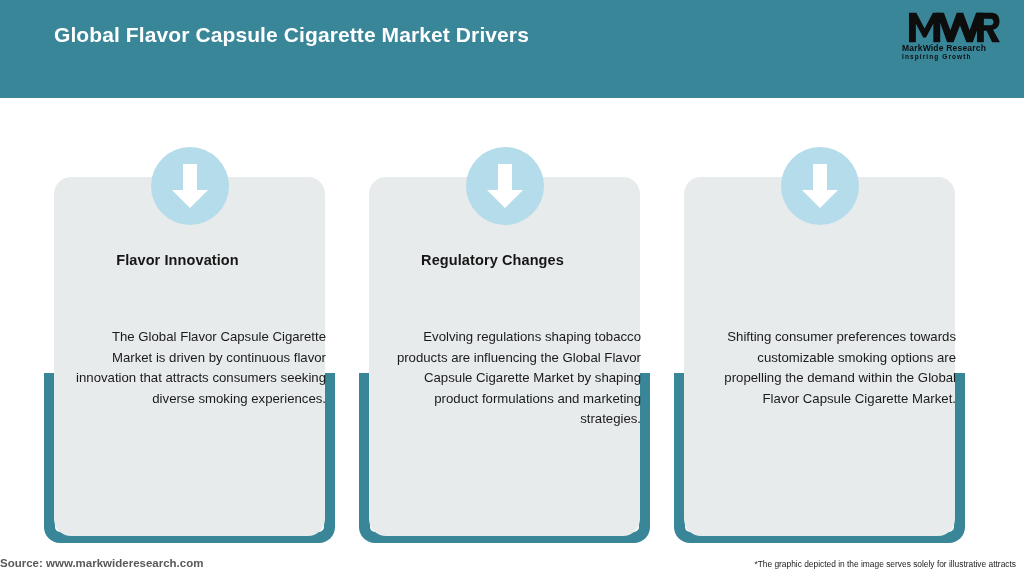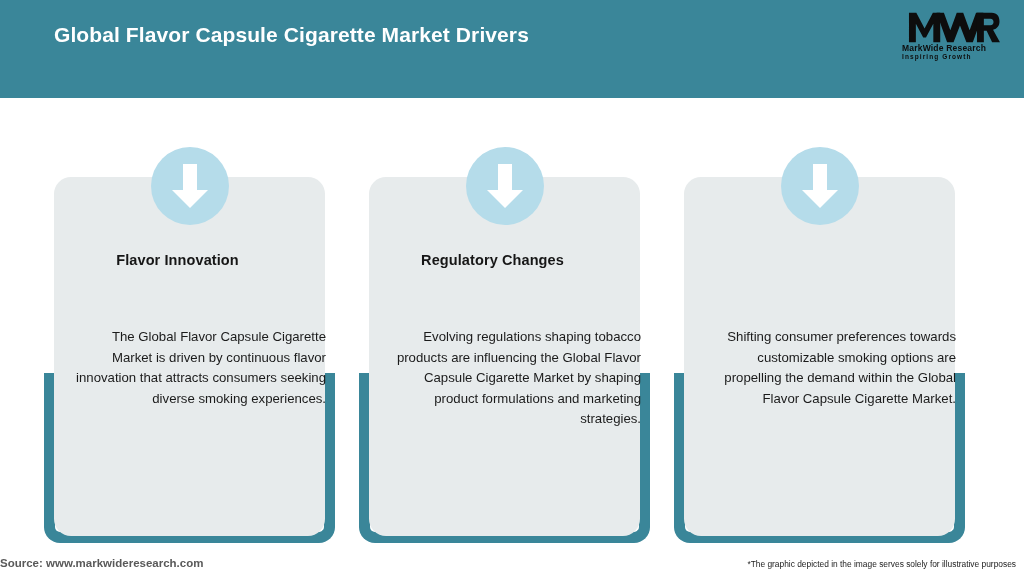--- a/index.html
+++ b/index.html
@@ -216,13 +216,13 @@
   <div class="card-panel"></div>
   <div class="card-icon">
     <svg width="40" height="48" viewBox="0 0 40 48">
       <polygon points="13,2 27,2 27,28 38,28 20,46 2,28 13,28" fill="#ffffff"></polygon>
     </svg>
   </div>
   <div class="card-body">Shifting consumer preferences towards customizable smoking options are propelling the demand within the Global Flavor Capsule Cigarette Market.</div>
 </div>
 
 <div id="footer-source">Source: www.markwideresearch.com</div>
-<div id="footer-disclaimer">*The graphic depicted in the image serves solely for illustrative purposes</div>
+<div id="footer-disclaimer">*The graphic depicted in the image serves solely for illustrative attracts</div>
 
 </body></html>

